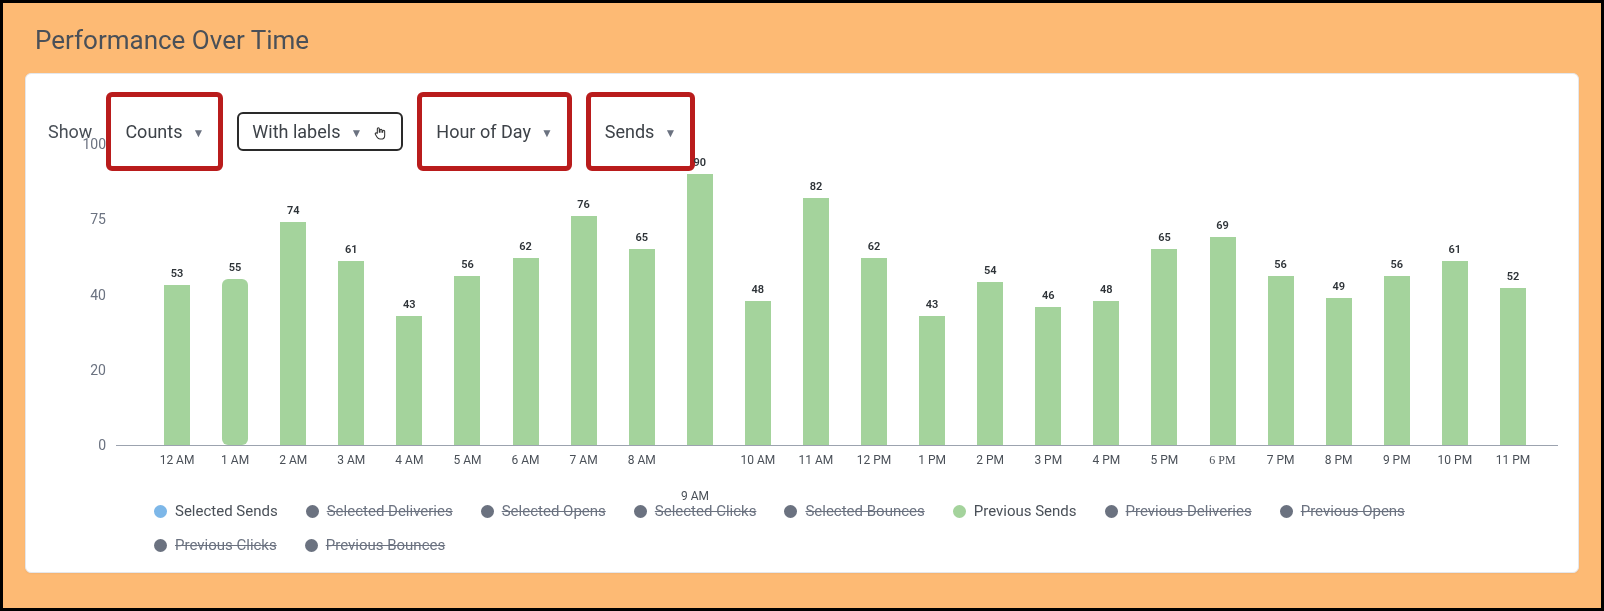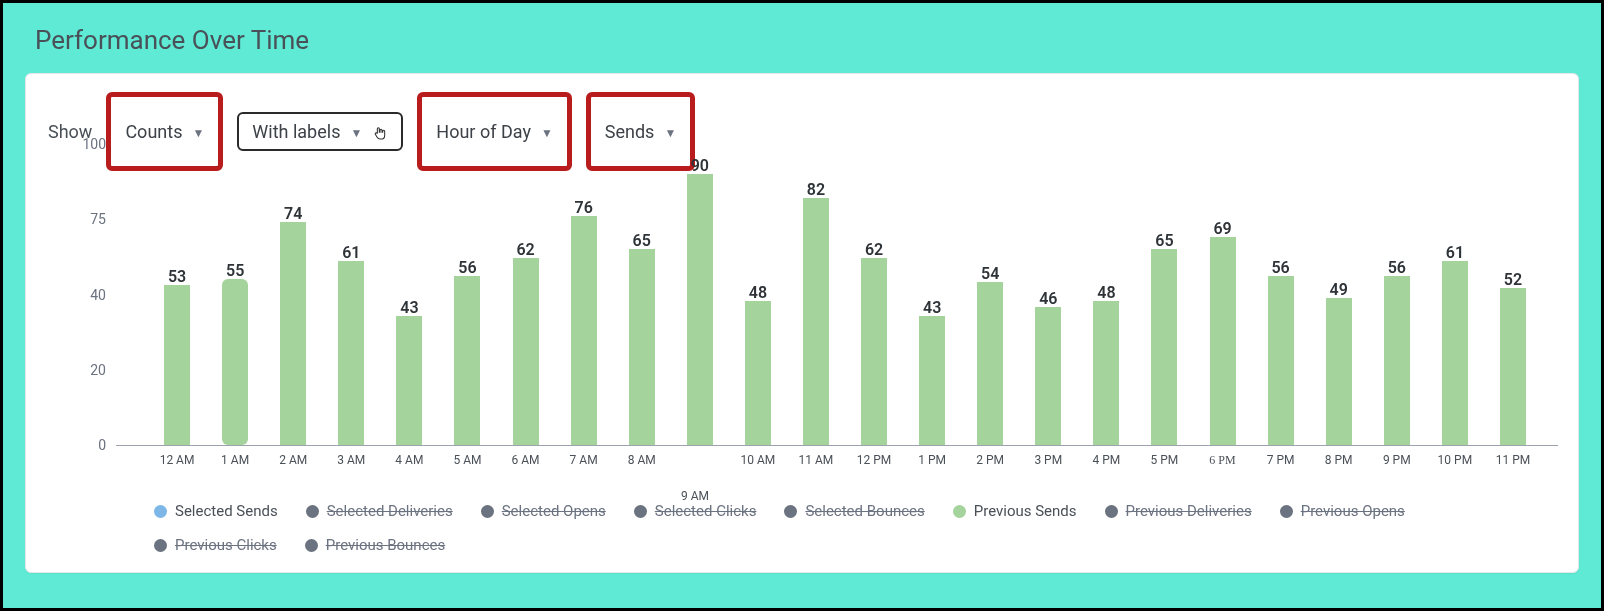--- a/index.html
+++ b/index.html
@@ -6,21 +6,21 @@
   html, body { margin:0; padding:0; }
   body {
     font-family: -apple-system, BlinkMacSystemFont, "Segoe UI", Roboto, Helvetica, Arial, sans-serif;
     background:#fff;
     color:#4a5058;
   }
   .outer {
     width:1604px;
     height:611px;
     border:3px solid #000;
-    background:#5eead4;
+    background:#fdba74;
     padding:18px 22px 22px 22px;
     position:relative;
   }
   .page-title{
     font-size:26px;
     font-weight:400;
     color:#4a5058;
     margin:4px 0 18px 10px;
   }
   .card{
@@ -96,21 +96,21 @@
     bottom:0;
     background:#a4d39c;
     width:26px;
     transform:translateX(-50%);
   }
   .bar-label{
     position:absolute;
     top:-18px;
     left:50%;
     transform:translateX(-50%);
-    font-size:16px;
+    font-size:11px;
     font-weight:600;
     color:#2e3338;
     white-space:nowrap;
   }
   .xtick-label{
     position:absolute;
     top:100%;
     transform:translateX(-50%);
     margin-top:8px;
     font-size:12px;

